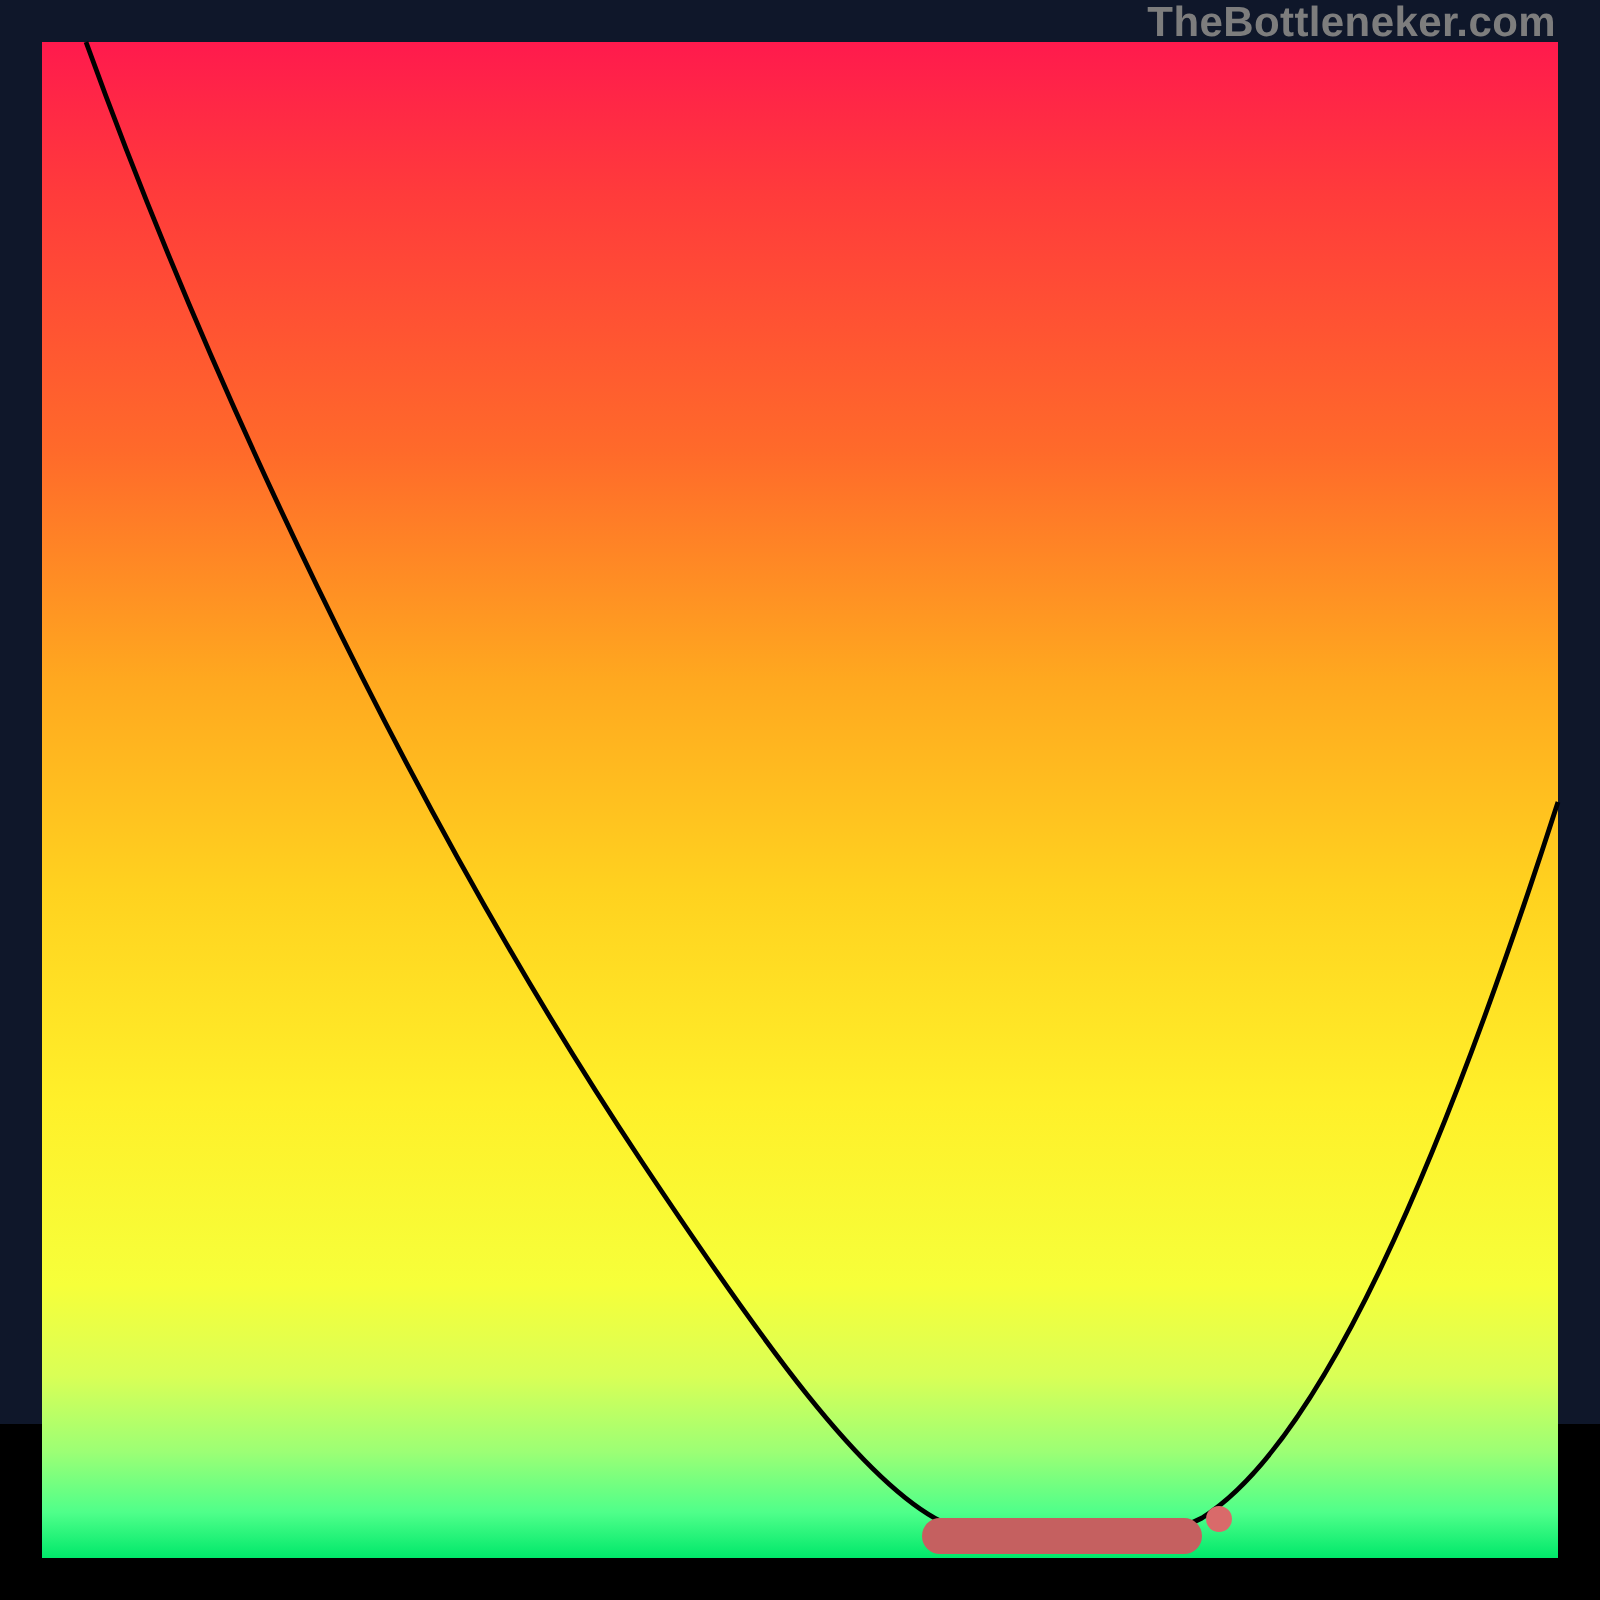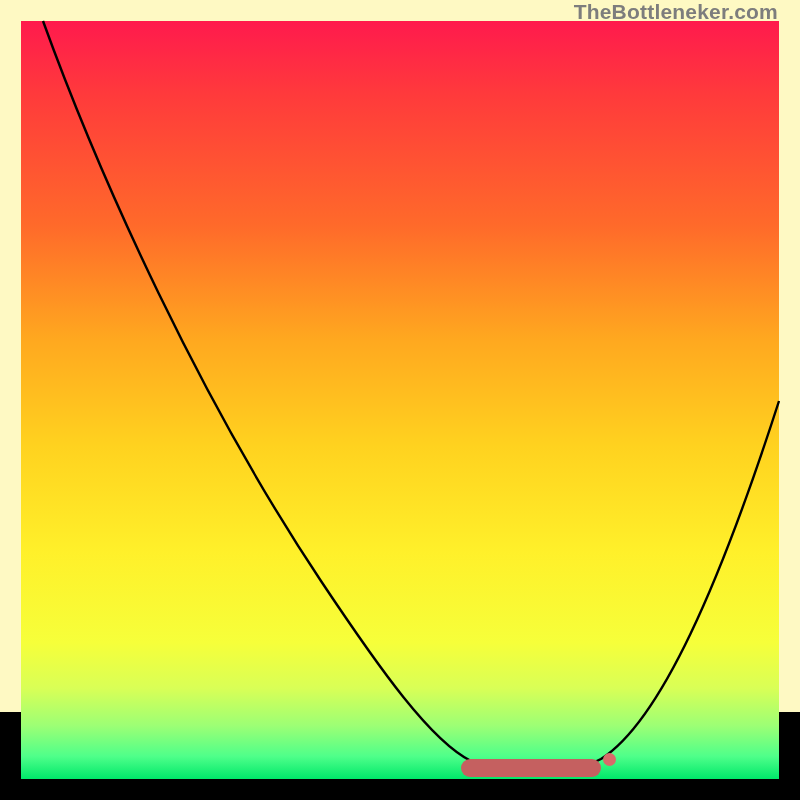--- a/index.html
+++ b/index.html
@@ -8,21 +8,21 @@
     width: 800px;
     height: 800px;
     background: #000;
     overflow: hidden;
     font-family: Arial, Helvetica, sans-serif;
   }
   .chart-container {
     position: relative;
     width: 800px;
     height: 712px;
-    background: #fef9c3;
+    background: #0f172a;
   }
   .plot-area {
     position: absolute;
     left: 21px;
     top: 21px;
     width: 758px;
     height: 758px;
     
     background: linear-gradient(
       to bottom,

